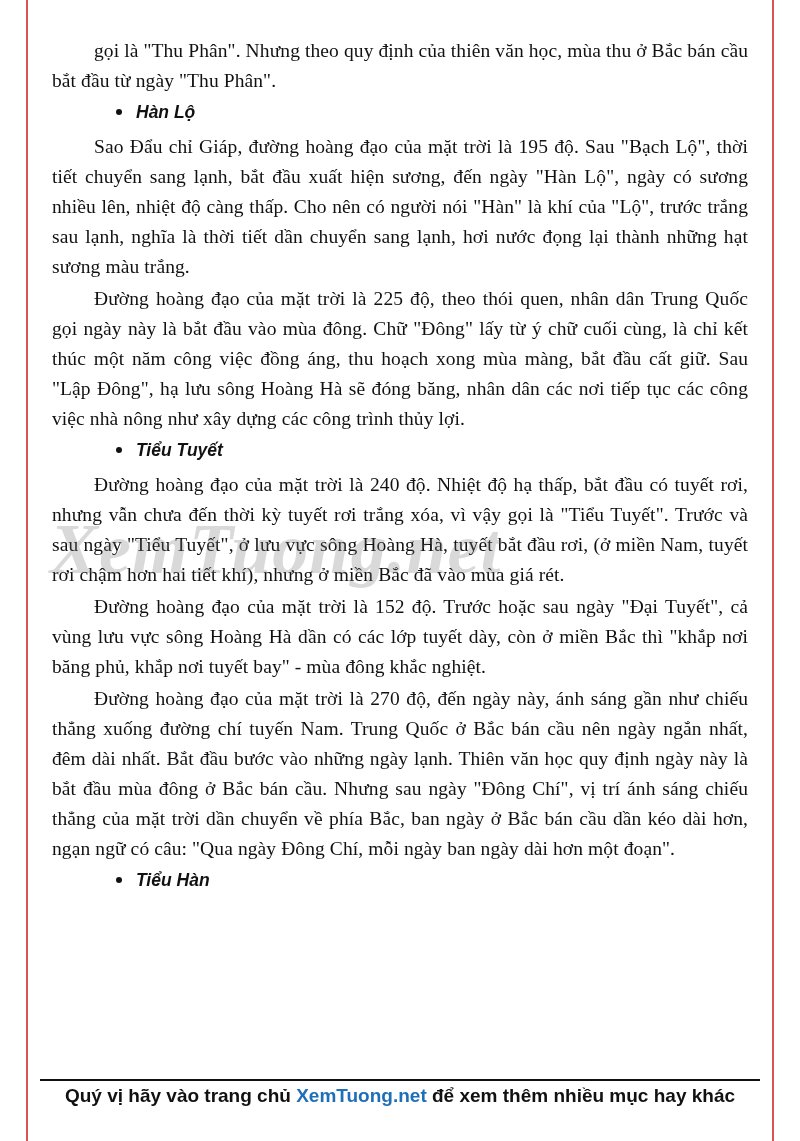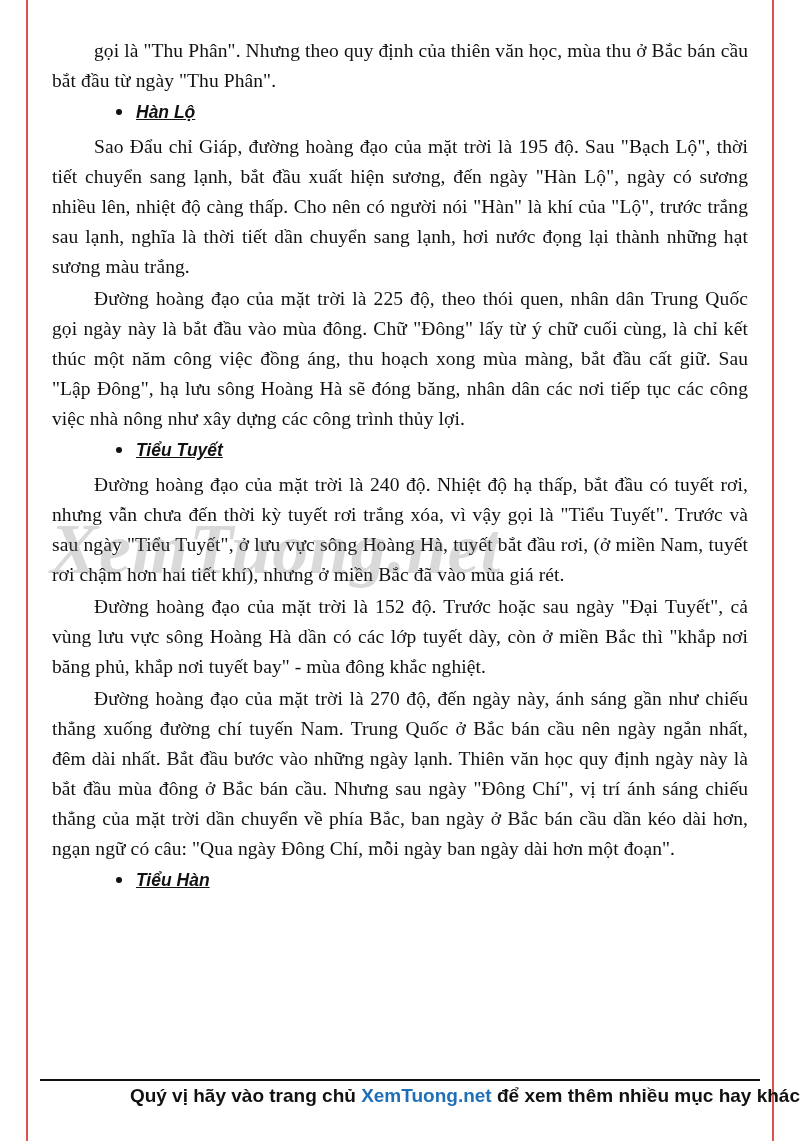--- a/index.html
+++ b/index.html
@@ -47,21 +47,20 @@
     font-size: 19.5px;
     line-height: 30px;
     text-align: justify;
     text-indent: 42px;
     letter-spacing: 0.1px;
   }
   ul.bullets {
     list-style: none;
     margin: 0 0 6px 0;
     padding: 0;
-    text-decoration: underline;
   }
   li.bullet {
     position: relative;
     margin: 0 0 4px 0;
     padding-left: 84px;
     font-size: 17.5px;
     line-height: 28px;
     font-weight: bold;
     font-style: italic;
     font-family: "Liberation Sans", sans-serif;
@@ -107,21 +106,21 @@
     right: 40px;
     top: 0;
     height: 2px;
     background: #111111;
   }
   .footer-text {
     position: absolute;
     left: 0;
     right: 0;
     top: 6px;
-    text-align: right;
+    text-align: center;
     font-family: "Liberation Sans", sans-serif;
     font-size: 19px;
     font-weight: bold;
     color: #111111;
     white-space: nowrap;
   }
   .footer-text .brand {
     color: #1f6fb8;
   }
   .page-number {

